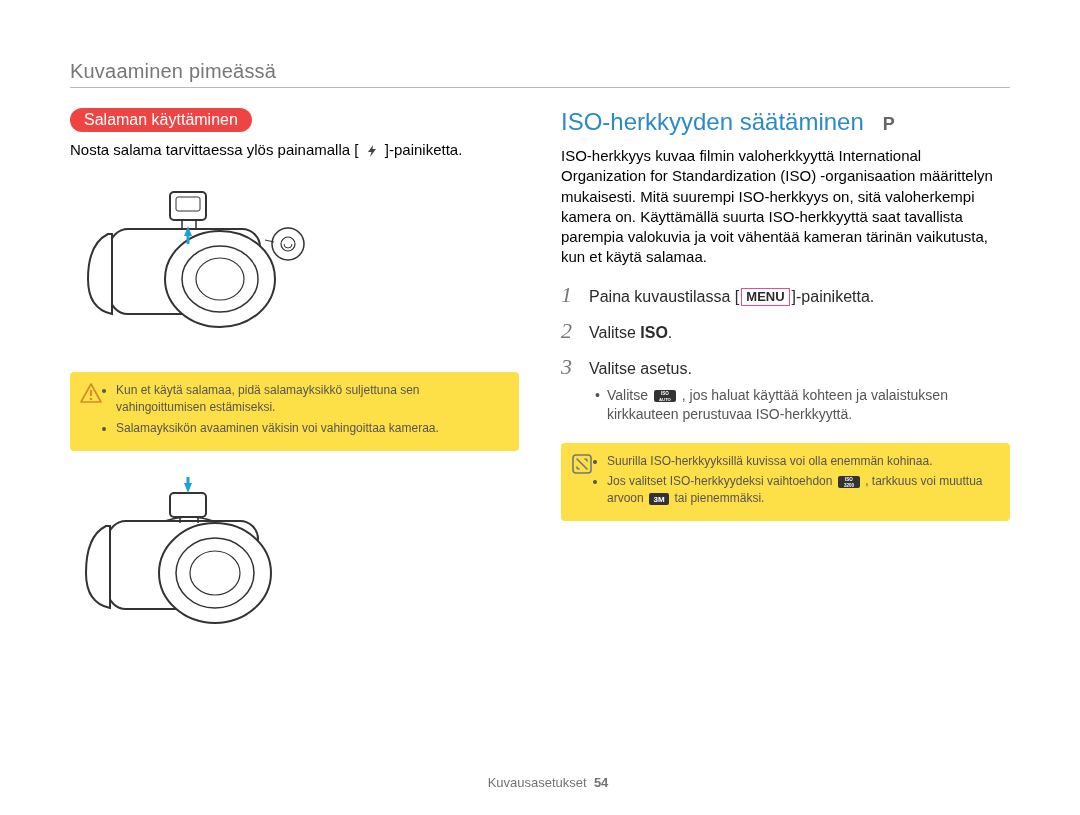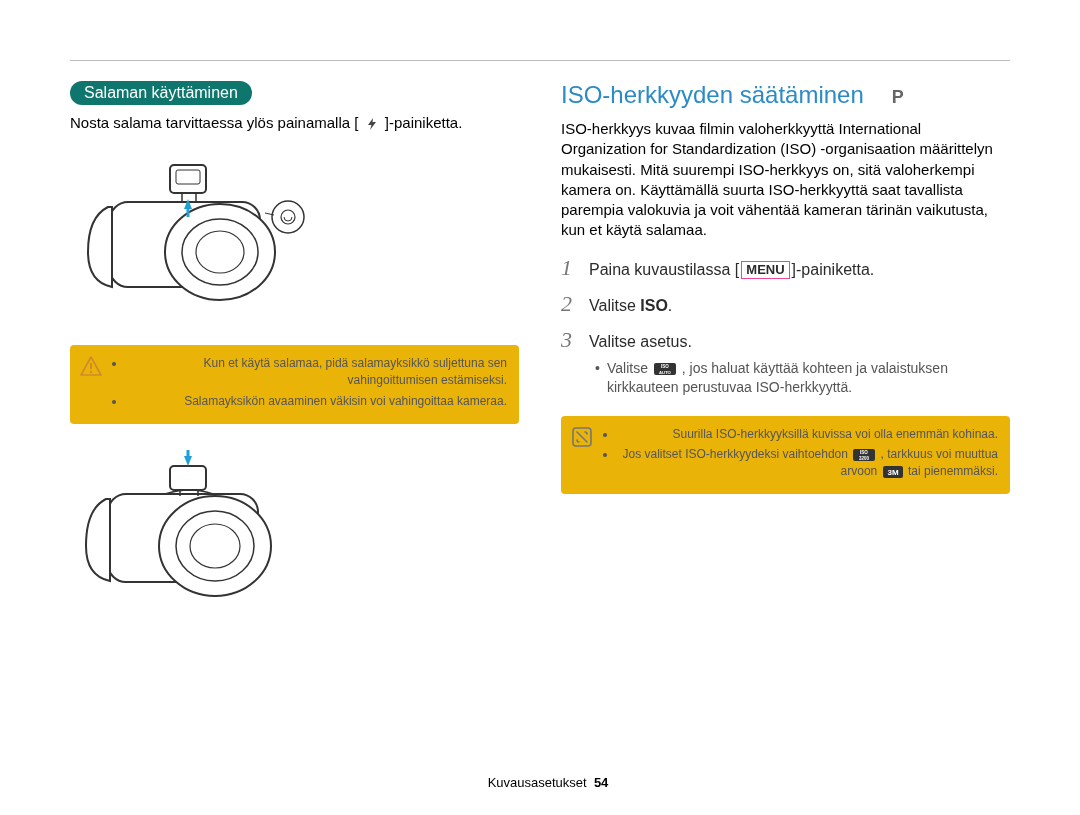--- a/index.html
+++ b/index.html
@@ -33,21 +33,21 @@
     display: flex;
     gap: 42px;
   }
   .col {
     flex: 1;
     min-width: 0;
   }
 
   .pill {
     display: inline-block;
-    background: #0f766e;
+    background: #ef4444;
     color: #fff;
     border-radius: 12px;
     padding: 3px 14px;
     font-size: 16px;
   }
   .para {
     font-size: 15px;
     line-height: 1.35;
     margin: 8px 0 10px 0;
     color: #000000;
@@ -62,27 +62,25 @@
     height: 170px;
     margin: 4px 0 14px 0;
   }
   .camera-ill-sm {
     width: 245px;
     height: 170px;
     margin: 6px 0 0 0;
   }
 
   .note-box {
-    background: #eab308;
+    background: #fde047;
     border-radius: 4px;
     padding: 10px 12px 10px 10px;
     display: flex;
-    gap: 10px;
     margin: 10px 0 14px 0;
-    text-align: right;
   }
   .note-icon {
     flex: 0 0 22px;
     height: 22px;
   }
   .note-list {
     margin: 0;
     padding: 0 0 0 14px;
     font-size: 12px;
     color: #555;
@@ -90,21 +88,21 @@
   }
   .note-list li { margin-bottom: 4px; }
 
   .h2 {
     color: #2b8bc5;
     font-size: 24px;
     font-weight: 400;
     margin: 0 0 10px 0;
     display: flex;
     align-items: baseline;
-    gap: 28px;
+    gap: 19px;
   }
   .h2 .mode-badge {
     font-weight: bold;
     font-size: 18px;
     color: #666;
   }
 
   .ol-steps {
     margin: 14px 0 6px 0;
     padding: 0;
@@ -145,29 +143,30 @@
     margin: 0 2px;
   }
 
   .footer {
     position: absolute;
     bottom: 25px;
     left: 16px;
     right: 0;
     text-align: center;
     font-size: 13px;
-    color: #000000;
+    color: #737373;
   }
   .footer .pg { font-weight: bold; }
 </style>
 </head>
 <body>
 
 <div class="page">
 
+  <div class="page-title">Kuvaaminen pimeässä</div>
   <hr class="hr">
 
   <div class="cols">
 
     <div class="col">
       <span class="pill">Salaman käyttäminen</span>
 
       <p class="para">
         <span>Nosta salama tarvittaessa ylös painamalla [</span>
         <span class="inline-icon">

